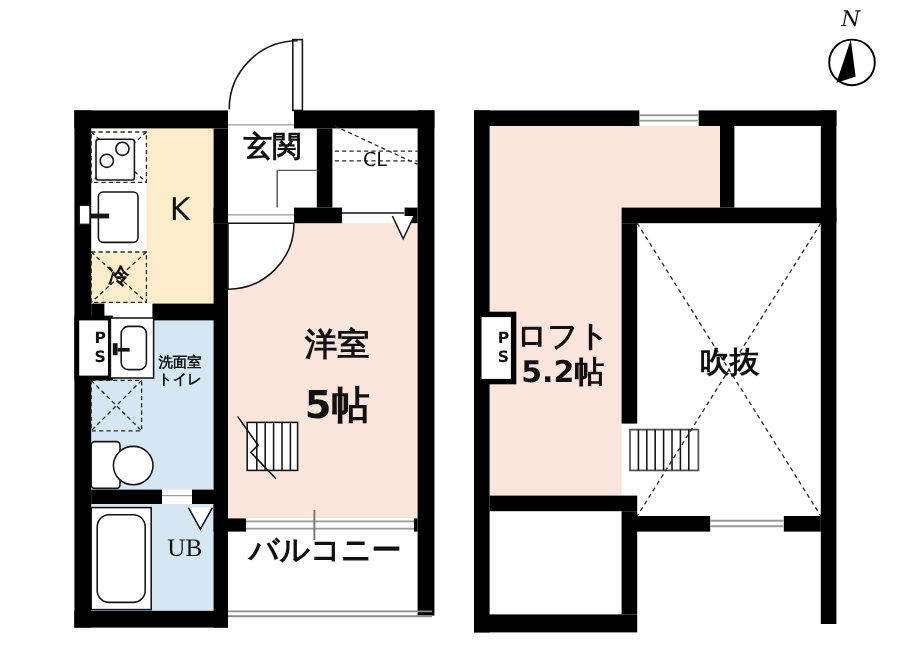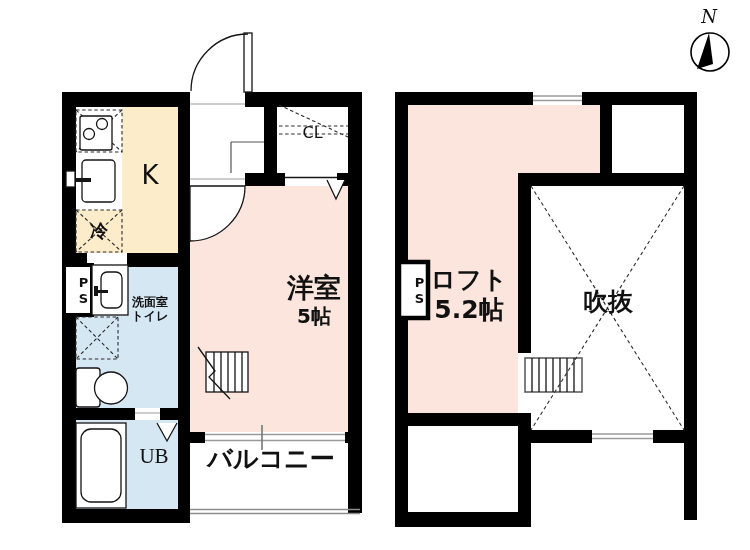--- a/index.html
+++ b/index.html
@@ -180,27 +180,28 @@
 
     <rect x="399" y="262" width="29" height="56" fill="#fff" stroke="#000" stroke-width="4.5"></rect>
   </g>
 
   <g>
     <circle cx="710" cy="52" r="19" fill="none" stroke="#000" stroke-width="1.6"></circle>
     <polygon points="709,33 697,69 713,64" fill="#000"></polygon>
   </g>
 </svg>
 
+<div class="lbl jp" style="left:190px;top:108px;width:74px;font-size:24px;">玄関</div>
 <div class="lbl" style="left:277px;top:123px;width:71px;font-size:16px;">CL</div>
 <div class="lbl" style="left:122px;top:160px;width:56px;font-size:26px;">K</div>
 <div class="lbl jp" style="left:76px;top:220px;width:46px;font-size:18px;">冷</div>
 <div class="lbl vstack" style="left:66px;top:269px;width:24px;height:44px;font-size:13px;">PS</div>
-<div class="lbl jp two-line" style="left:190px;top:272px;width:182px;font-size:27px;padding-left:33px;">
+<div class="lbl jp two-line" style="left:190px;top:272px;width:182px;font-size:27px;">
   <span>洋室</span>
-  <span style="font-size:20px;">5帖</span>
+  <span style="font-size:32px;margin-top:14px;">5帖</span>
 </div>
 <div class="lbl jp two-line" style="left:118px;top:296px;width:64px;font-size:12px;line-height:1.15;">
   <span>洗面室</span>
   <span>トイレ</span>
 </div>
 <div class="lbl" style="left:126px;top:444px;width:56px;font-size:21px;font-family:Liberation Serif, serif;">UB</div>
 <div class="lbl jp" style="left:192px;top:444px;width:158px;font-size:25px;">バルコニー</div>
 
 <div class="lbl jp two-line" style="left:408px;top:226px;width:122px;font-size:25px;margin-top:39px;">
   <span>ロフト</span>

